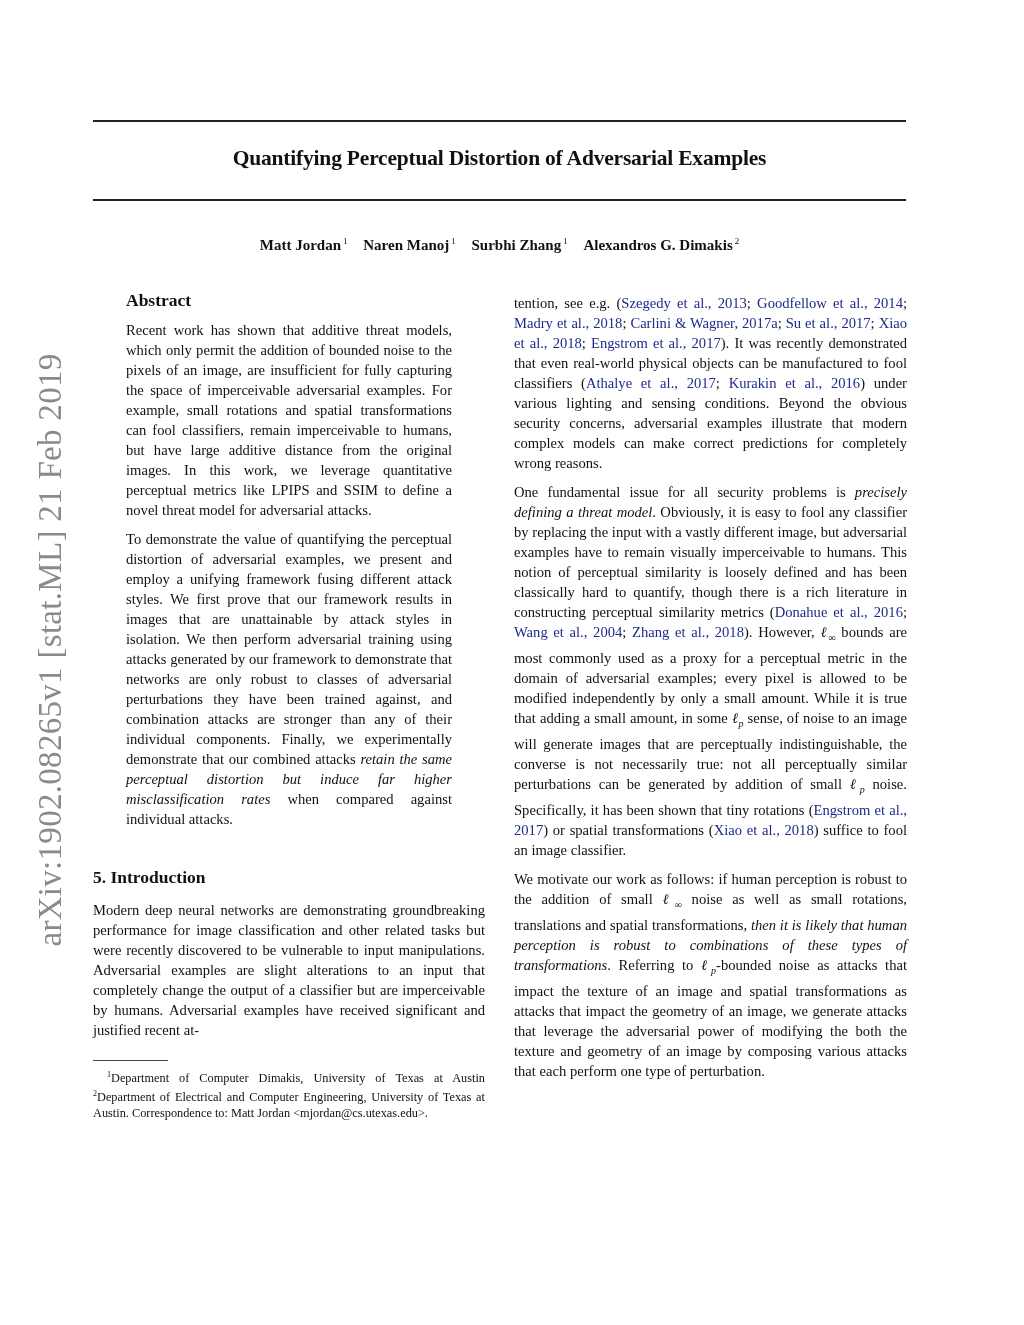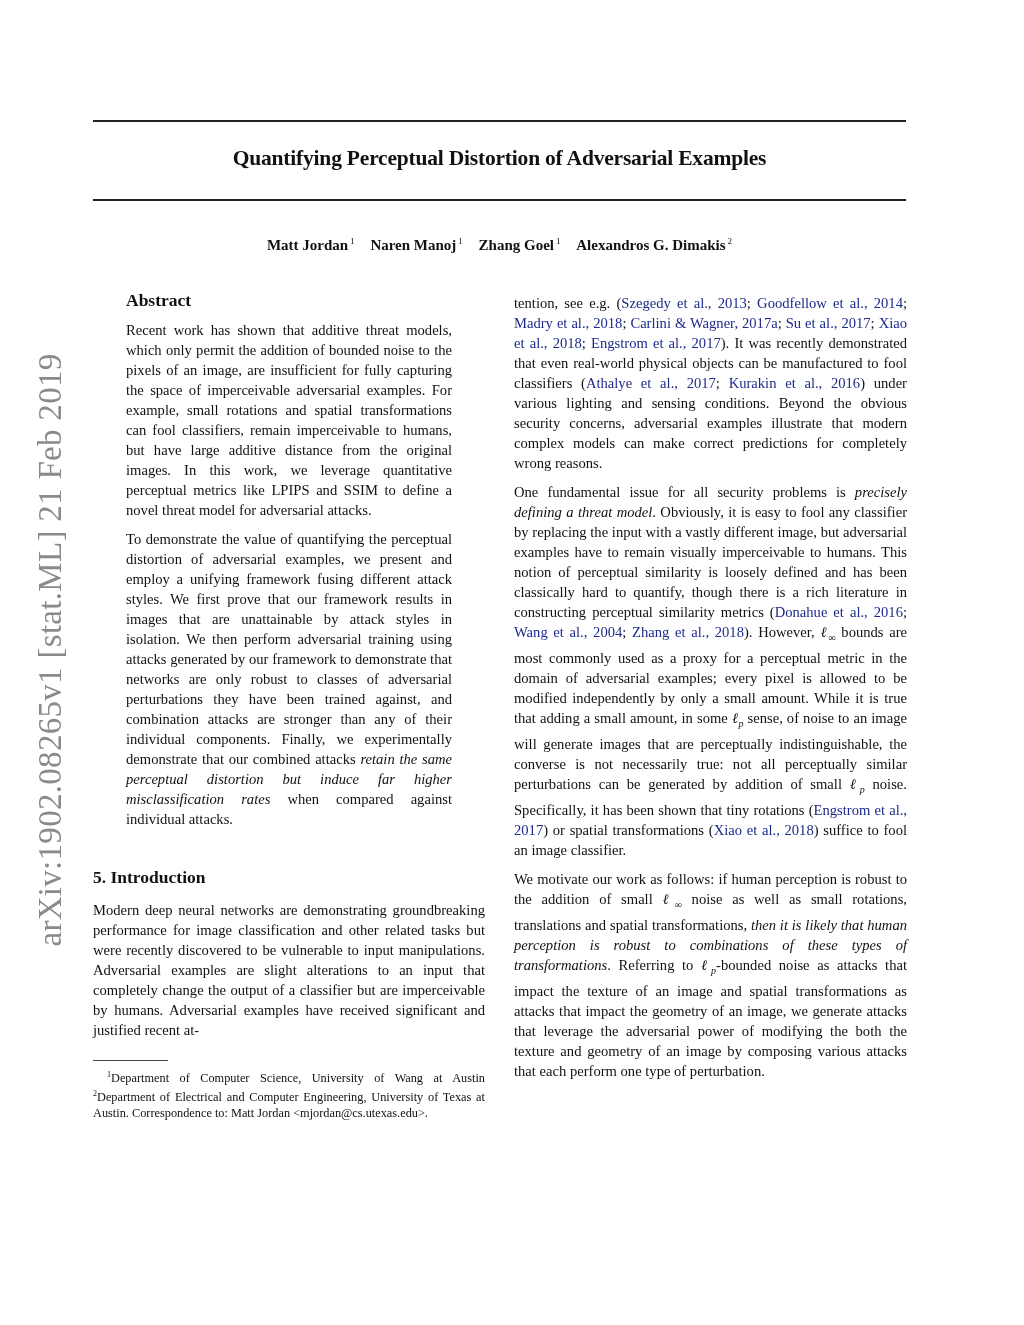--- a/index.html
+++ b/index.html
@@ -48,36 +48,36 @@
 
 <div class="arxiv">arXiv:1902.08265v1  [stat.ML]  21 Feb 2019</div>
 
 <div class="rule" id="rule-top"></div>
 <div class="title">Quantifying Perceptual Distortion of Adversarial Examples</div>
 <div class="rule" id="rule-bottom"></div>
 
 <div class="authors">
   <span class="author"><span>Matt Jordan</span><sup>1</sup></span>
   <span class="author"><span>Naren Manoj</span><sup>1</sup></span>
-  <span class="author"><span>Zhang Goel</span><sup>1</sup></span>
+  <span class="author"><span>Surbhi Zhang</span><sup>1</sup></span>
   <span class="author"><span>Alexandros G. Dimakis</span><sup>2</sup></span>
 </div>
 
 <div class="col-left">
   <div class="abstract">
     <div class="abstract-heading">Abstract</div>
     <p>Recent work has shown that additive threat models, which only permit the addition of bounded noise to the pixels of an image, are insufficient for fully capturing the space of imperceivable adversarial examples. For example, small rotations and spatial transformations can fool classifiers, remain imperceivable to humans, but have large additive distance from the original images. In this work, we leverage quantitative perceptual metrics like LPIPS and SSIM to define a novel threat model for adversarial attacks.</p>
     <p><span>To demonstrate the value of quantifying the perceptual distortion of adversarial examples, we present and employ a unifying framework fusing different attack styles. We first prove that our framework results in images that are unattainable by attack styles in isolation.  We then perform adversarial training using attacks generated by our framework to demonstrate that networks are only robust to classes of adversarial perturbations they have been trained against, and combination attacks are stronger than any of their individual components. Finally, we experimentally demonstrate that our combined attacks </span><i>retain the same perceptual distortion but induce far higher misclassification rates</i><span> when compared against individual attacks.</span></p>
   </div>
 
   <div class="section-heading">5. Introduction</div>
   <p>Modern deep neural networks are demonstrating groundbreaking performance for image classification and other related tasks but were recently discovered to be vulnerable to input manipulations. Adversarial examples are slight alterations to an input that completely change the output of a classifier but are imperceivable by humans.  Adversarial examples have received significant and justified recent at-</p>
 
   <div class="footnote-rule"></div>
-  <p class="footnote"><sup>1</sup><span>Department of Computer Science, University of Wang at Austin </span><sup>2</sup><span>Department of Electrical and Computer Engineering, University of Texas at Austin. Correspondence to: Matt Jordan &lt;mjordan@cs.utexas.edu&gt;.</span></p>
+  <p class="footnote"><sup>1</sup><span>Department of Computer Dimakis, University of Texas at Austin </span><sup>2</sup><span>Department of Electrical and Computer Engineering, University of Texas at Austin. Correspondence to: Matt Jordan &lt;mjordan@cs.utexas.edu&gt;.</span></p>
 </div>
 
 <div class="col-right">
   <p><span>tention, see e.g.  (</span><a class="cite">Szegedy et al., 2013</a>; <a class="cite">Goodfellow et al., 2014</a>; <a class="cite">Madry et al., 2018</a>; <a class="cite">Carlini &amp; Wagner, 2017a</a>; <a class="cite">Su et al., 2017</a>; <a class="cite">Xiao et al., 2018</a>; <a class="cite">Engstrom et al., 2017</a><span>). It was recently demonstrated that even real-world physical objects can be manufactured to fool classifiers (</span><a class="cite">Athalye et al., 2017</a>; <a class="cite">Kurakin et al., 2016</a><span>) under various lighting and sensing conditions. Beyond the obvious security concerns, adversarial examples illustrate that modern complex models can make correct predictions for completely wrong reasons.</span></p>
 
   <p><span>One fundamental issue for all security problems is </span><i>precisely defining a threat model</i><span>. Obviously, it is easy to fool any classifier by replacing the input with a vastly different image, but adversarial examples have to remain visually imperceivable to humans. This notion of perceptual similarity is loosely defined and has been classically hard to quantify, though there is a rich literature in constructing perceptual similarity metrics (</span><a class="cite">Donahue et al., 2016</a>; <a class="cite">Wang et al., 2004</a>; <a class="cite">Zhang et al., 2018</a><span>). However, </span><span class="math"><span>ℓ</span><sub>∞</sub></span><span> bounds are most commonly used as a proxy for a perceptual metric in the domain of adversarial examples; every pixel is allowed to be modified independently by only a small amount. While it is true that adding a small amount, in some </span><span class="math"><span>ℓ</span><sub>p</sub></span><span> sense, of noise to an image will generate images that are perceptually indistinguishable, the converse is not necessarily true: not all perceptually similar perturbations can be generated by addition of small </span><span class="math"><span>ℓ</span><sub>p</sub></span><span> noise. Specifically, it has been shown that tiny rotations (</span><a class="cite">Engstrom et al., 2017</a><span>) or spatial transformations (</span><a class="cite">Xiao et al., 2018</a><span>) suffice to fool an image classifier.</span></p>
 
   <p><span>We motivate our work as follows: if human perception is robust to the addition of small </span><span class="math"><span>ℓ</span><sub>∞</sub></span><span> noise as well as small rotations, translations and spatial transformations, </span><i>then it is likely that human perception is robust to combinations of these types of transformations</i><span>. Referring to </span><span class="math"><span>ℓ</span><sub>p</sub></span><span>-bounded noise as attacks that impact the texture of an image and spatial transformations as attacks that impact the geometry of an image, we generate attacks that leverage the adversarial power of modifying the both the texture and geometry of an image by composing various attacks that each perform one type of perturbation.</span></p>
 
 </div>

